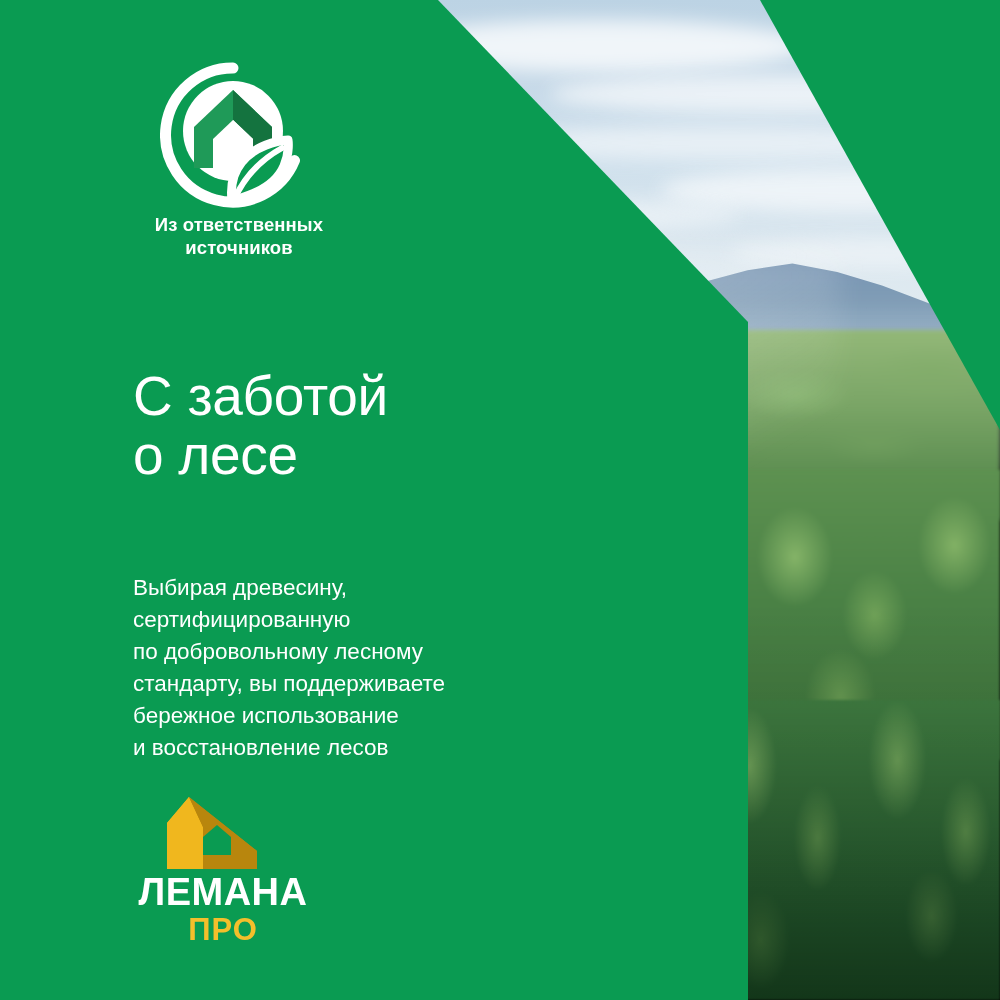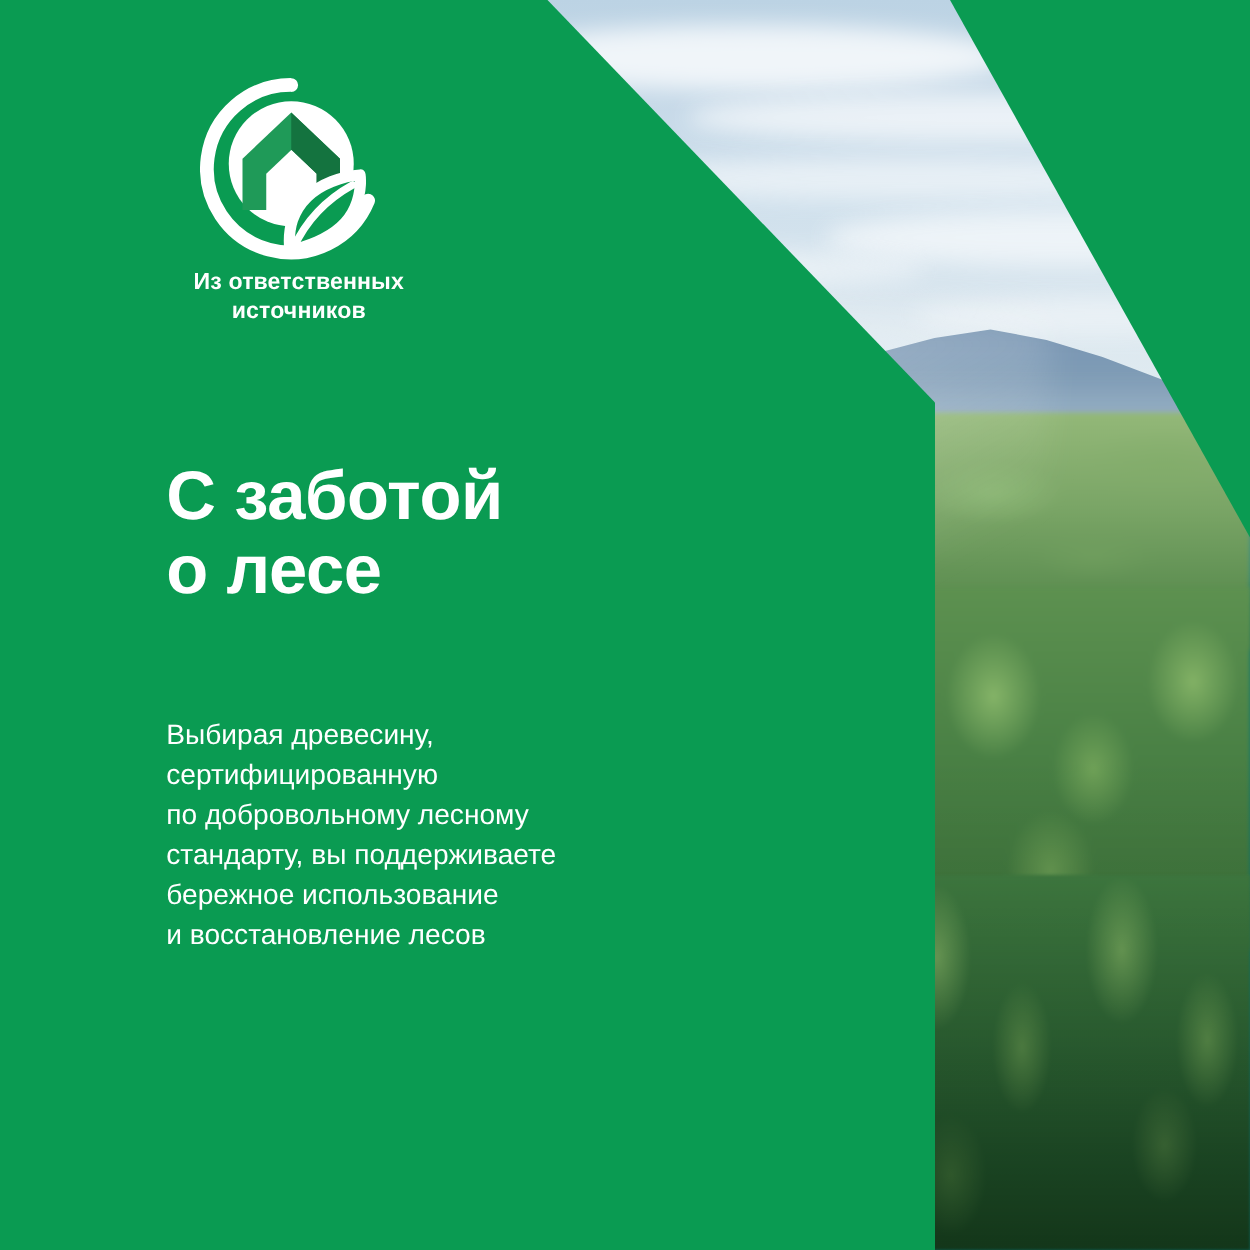--- a/index.html
+++ b/index.html
@@ -5,21 +5,21 @@
 <style>
   html,body{margin:0;padding:0;background:#ffffff;}
   body{
     font-family:"Liberation Sans","DejaVu Sans",sans-serif;
     -webkit-font-smoothing:antialiased;
   }
   .poster{
     position:relative;
     width:1000px;height:1000px;
     overflow:hidden;
-    background:#0f766e;
+    background:#000000;
   }
 
   
   .photo{
     position:absolute;
     left:430px;top:0;
     width:570px;height:1000px;
     overflow:hidden;
   }
   .sky{
@@ -147,21 +147,21 @@
     font-weight:bold;
     line-height:1.22;
     letter-spacing:.1px;
   }
 
   
   .headline{
     position:absolute;left:133px;top:330px;
     color:#ffffff;
     font-size:55px;
-    font-weight:bold;
+    font-weight:normal;
     line-height:1.08;
     letter-spacing:-.3px;
     white-space:pre-line;
   }
 
   
   .body-copy{
     position:absolute;left:133px;top:532px;
     color:#ffffff;
     font-size:22.5px;
@@ -250,14 +250,26 @@
   <h1 class="headline">С заботой
 о лесе</h1>
 
   <p class="body-copy">Выбирая древесину,
 сертифицированную
 по добровольному лесному
 стандарту, вы поддерживаете
 бережное использование
 и восстановление лесов</p>
 
+  <div class="brand">
+    <svg class="brand-house" viewBox="0 0 180 78" xmlns="http://www.w3.org/2000/svg" aria-hidden="true">
+      <path d="M56 4 L124 58 L124 76 L56 76 Z" fill="#b8860d"></path>
+      <path d="M56 4 L56 76 L34 76 L34 30 Z" fill="#f0b71e"></path>
+      <path d="M56 4 L34 30 L34 76 L70 76 L70 34 Z" fill="#f0b71e"></path>
+      <path d="M70 34 L56 4 L124 58 L124 76 L96 76 L96 44 Z" fill="#b8860d"></path>
+      <path d="M70 44 L84 32 L98 44 L98 62 L70 62 Z" fill="#0a9b52"></path>
+      <path d="M70 62 L98 62 L98 76 L70 76 Z" fill="#b8860d"></path>
+    </svg>
+    <span class="brand-name">ЛЕМАНА</span>
+    <span class="brand-sub">ПРО</span>
+  </div>
 
 </div>
 
 </body></html>

